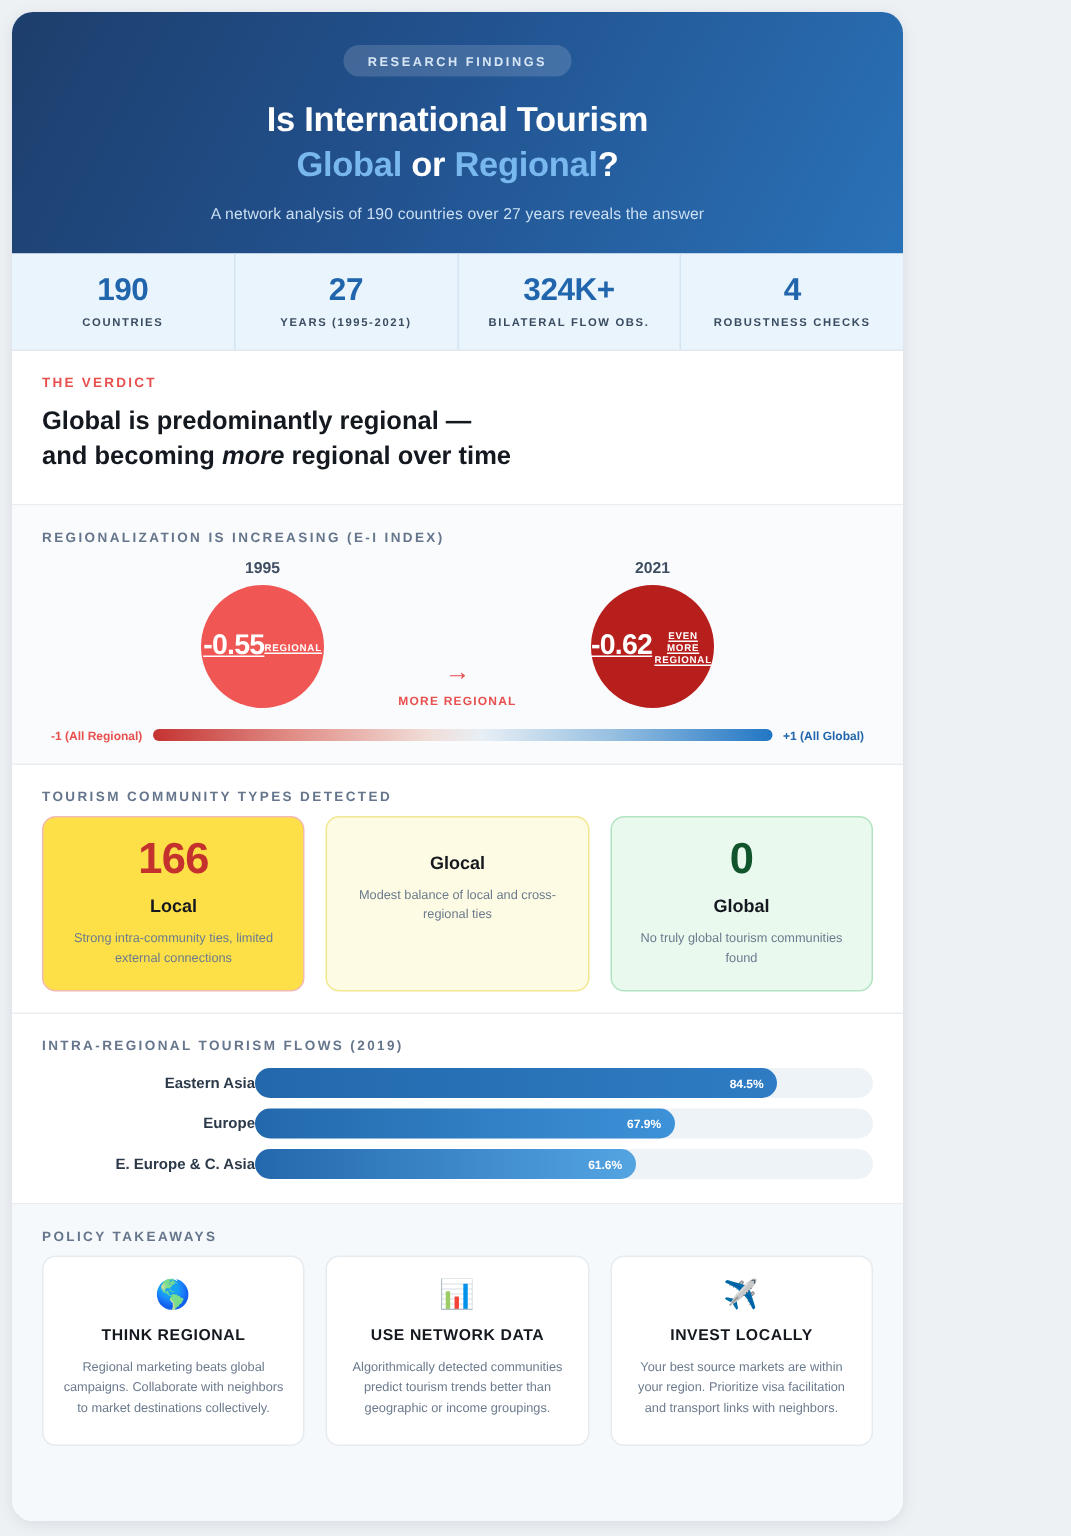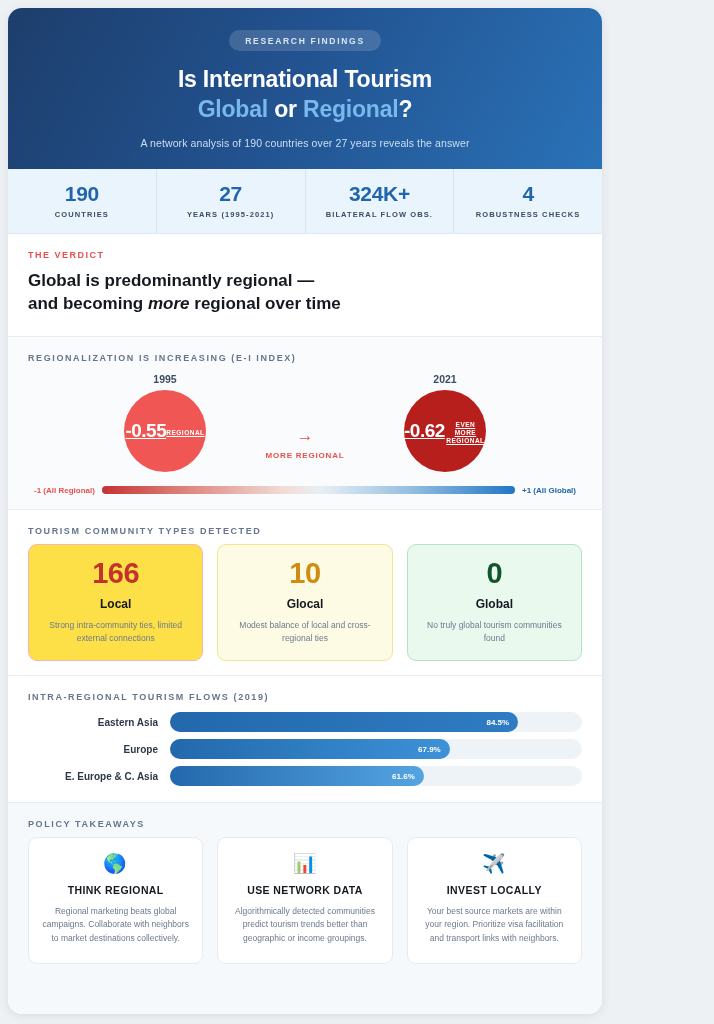--- a/index.html
+++ b/index.html
@@ -125,23 +125,22 @@
     color: #65758c;
     font-size: 9px;
     font-weight: bold;
     letter-spacing: 1.6px;
     margin-bottom: 8px;
   }
 
   
   .ei-row {
     display: flex;
-    align-items: center;
+    align-items: flex-end;
     justify-content: center;
-    gap: 10px;
     padding-top: 2px;
   }
   .ei-node { width: 150px; text-align: center; }
   .ei-year {
     color: #3e4d61;
     font-size: 10.5px;
     font-weight: bold;
     margin-bottom: 5px;
   }
   .circle {
@@ -242,21 +241,20 @@
   .bars { padding-top: 2px; }
   .bar-row {
     display: flex;
     align-items: center;
     margin-bottom: 7px;
   }
   .bar-row:last-child { margin-bottom: 2px; }
   .bar-label {
     width: 142px;
     text-align: right;
-    padding-right: 12px;
     color: #2c3949;
     font-size: 10px;
     font-weight: bold;
   }
   .bar-track {
     flex: 1 1 auto;
     height: 20px;
     background: #eef3f7;
     border-radius: 10px;
     position: relative;
@@ -382,21 +380,20 @@
 
     <div class="section">
       <div class="section-title">TOURISM COMMUNITY TYPES DETECTED</div>
       <div class="comm-row">
         <div class="comm-card local">
           <div class="comm-value">166</div>
           <div class="comm-name">Local</div>
           <div class="comm-desc">Strong intra-community ties, limited external connections</div>
         </div>
         <div class="comm-card glocal">
-          <div class="comm-value">10</div>
           <div class="comm-name">Glocal</div>
           <div class="comm-desc">Modest balance of local and cross-regional ties</div>
         </div>
         <div class="comm-card global">
           <div class="comm-value">0</div>
           <div class="comm-name">Global</div>
           <div class="comm-desc">No truly global tourism communities found</div>
         </div>
       </div>
     </div>

